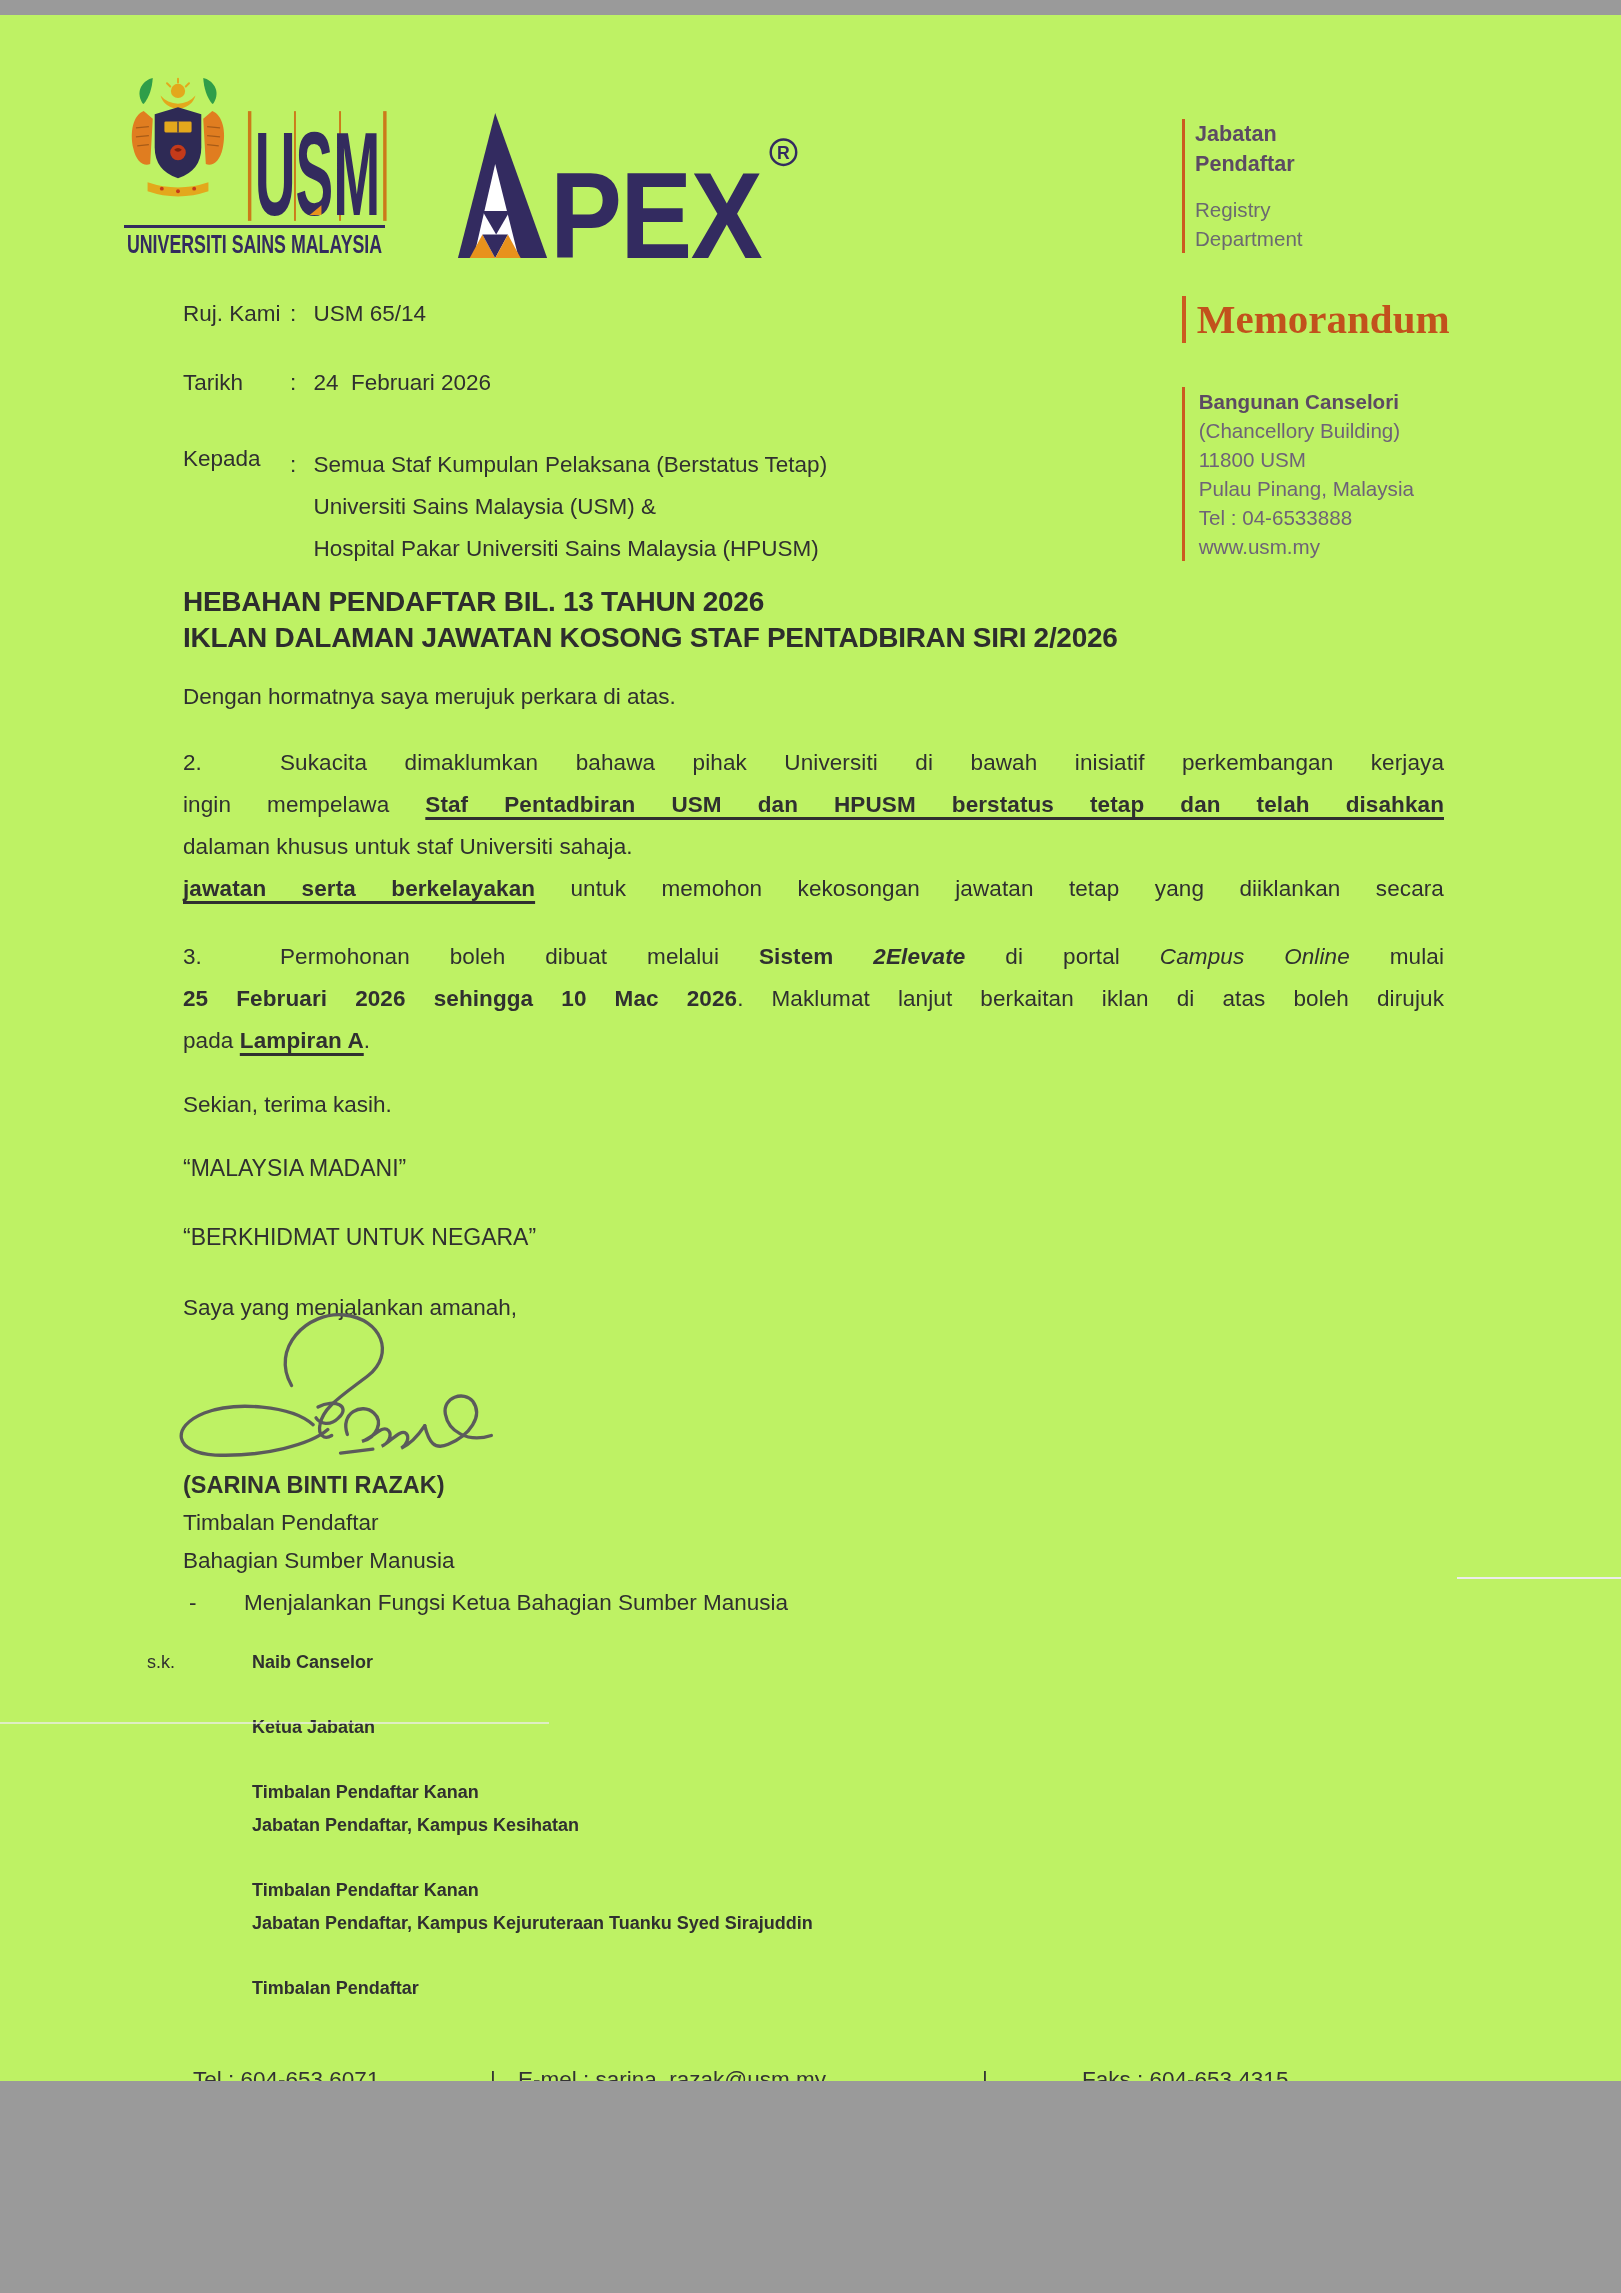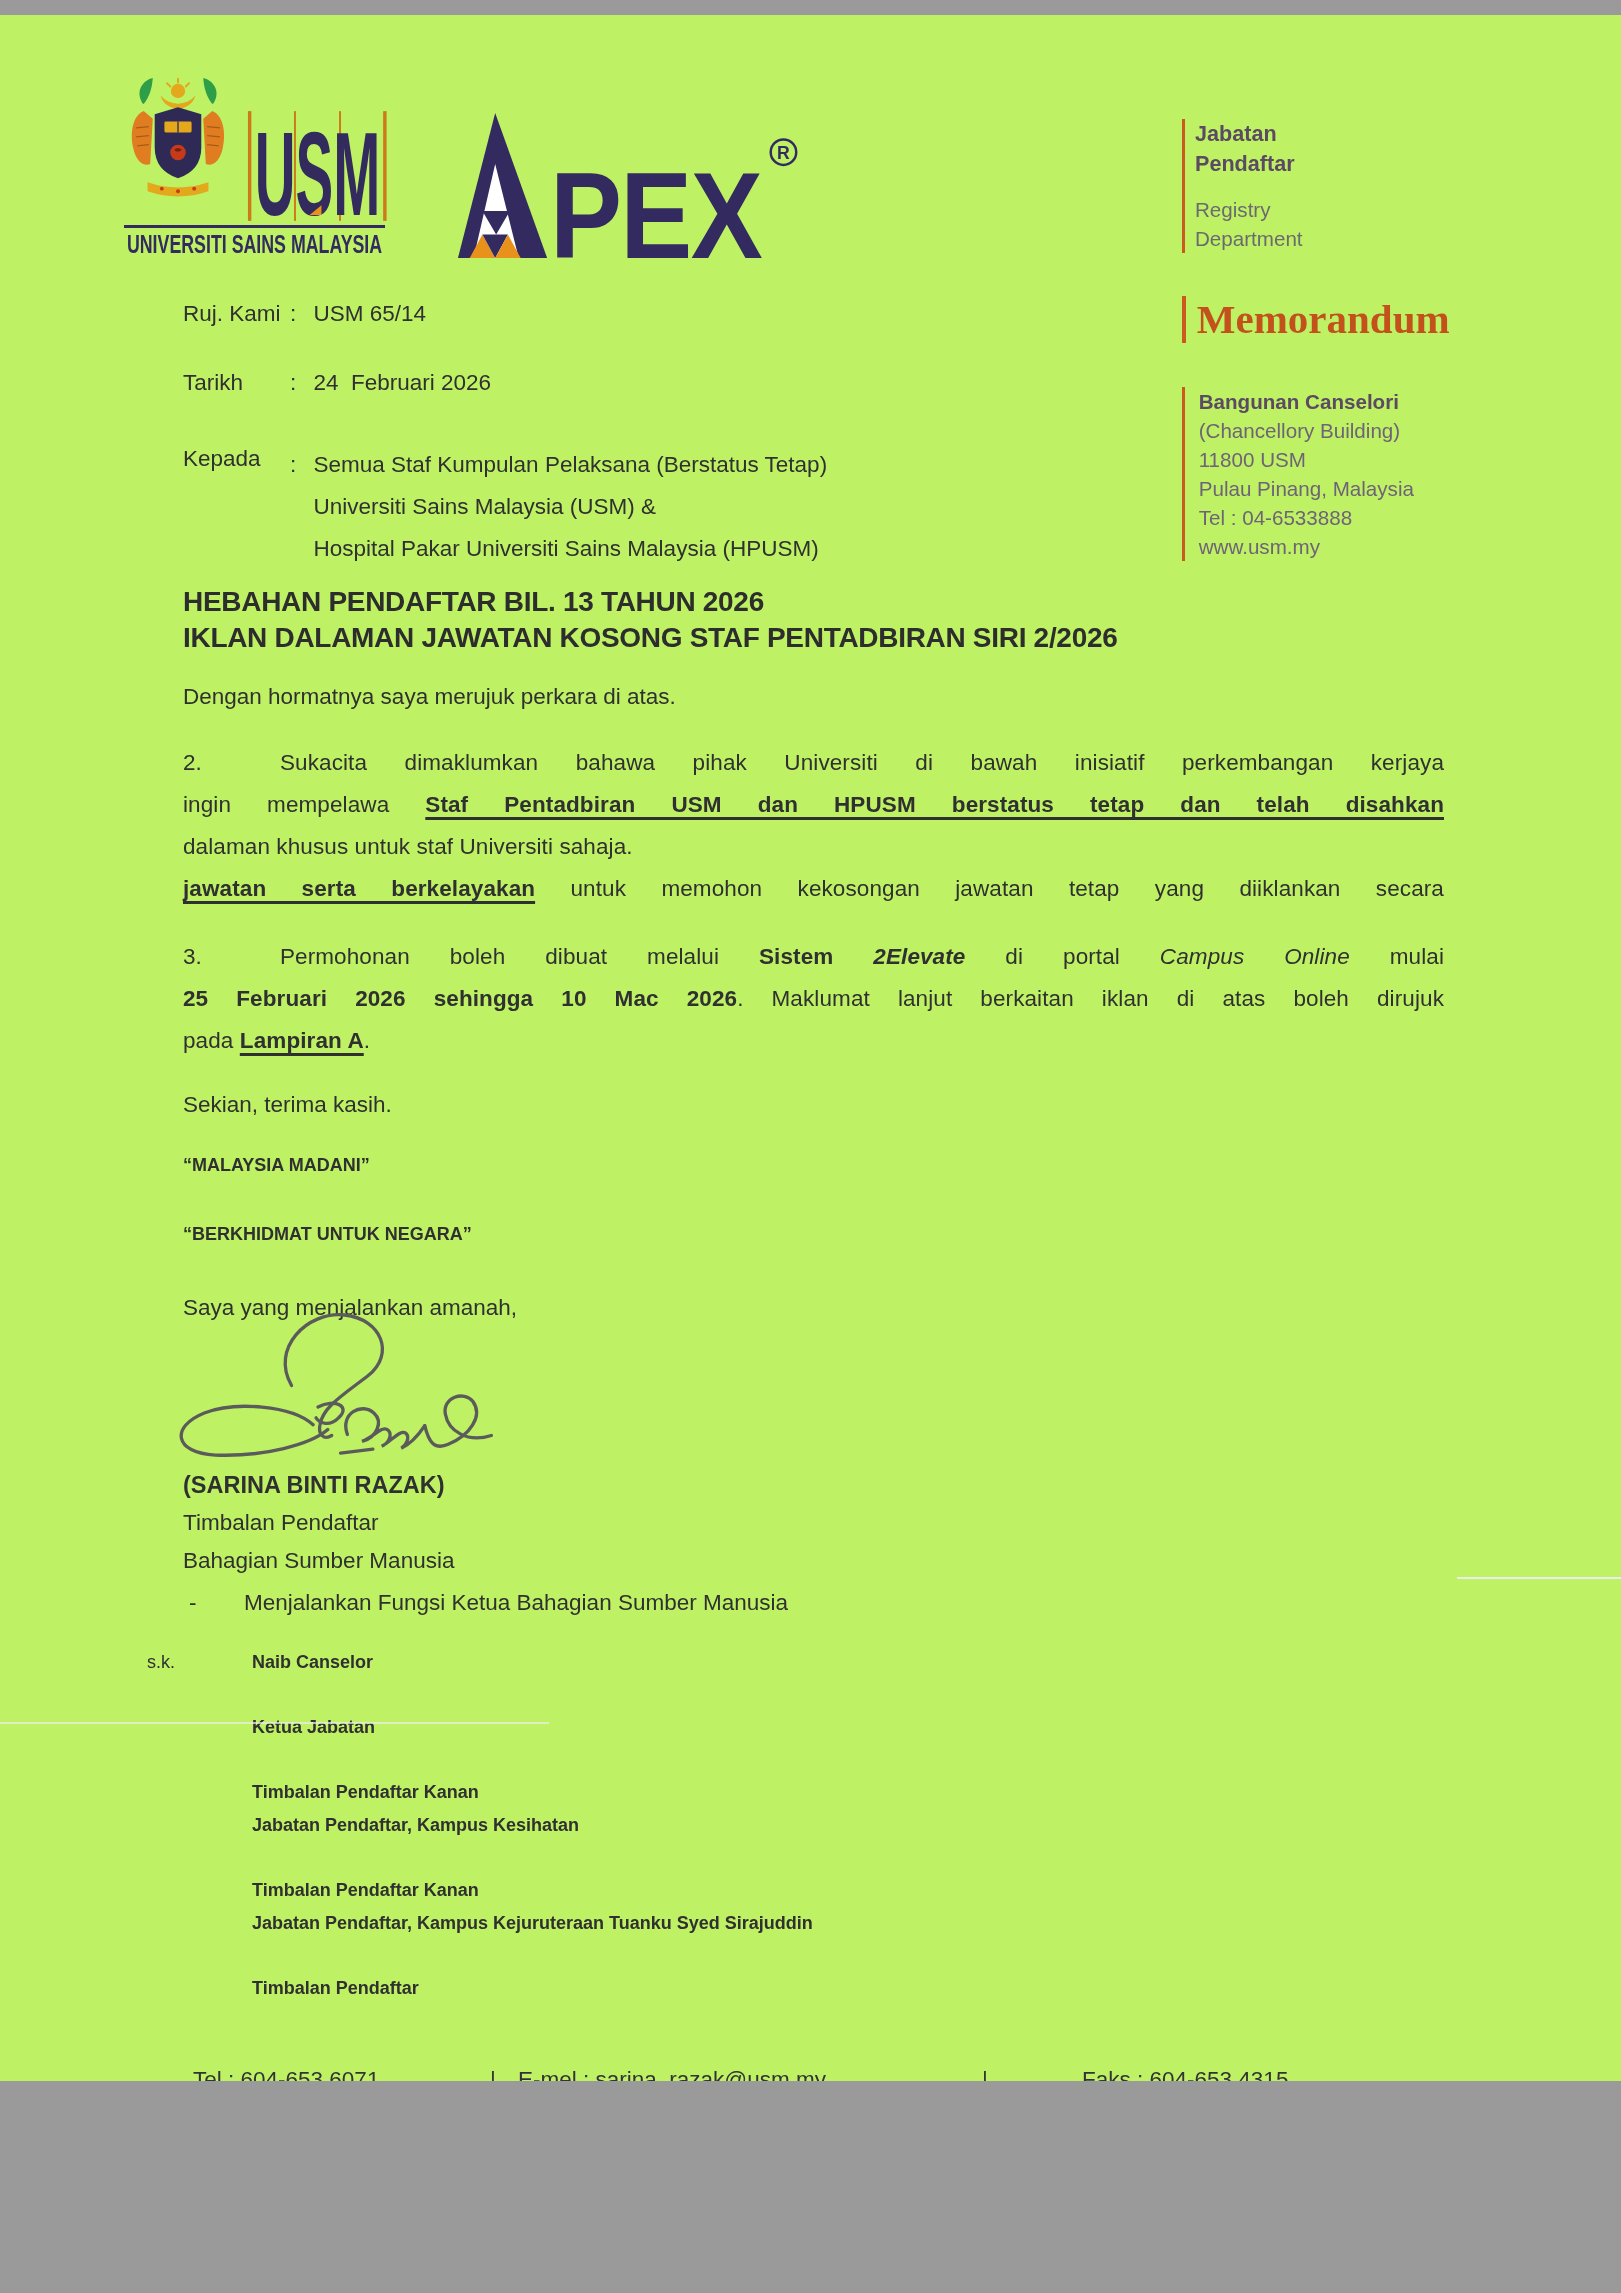--- a/index.html
+++ b/index.html
@@ -27,21 +27,21 @@
   .kepada-lines div{line-height:42px;}
 
   
   .subject{left:183px;top:569px;font-size:28px;line-height:36px;font-weight:bold;
            color:#2d2d2d;letter-spacing:-0.3px;}
   .plain{font-size:22.5px;line-height:29px;}
   .jpara{width:1261px;font-size:22.5px;letter-spacing:0.1px;}
   .jline{text-align:justify;text-align-last:justify;line-height:42px;}
   .jline.end{text-align-last:left;}
   .tab{display:inline-block;width:78px;}
-  .slogan{font-weight:bold;font-size:18px;}
+  .slogan{font-weight:normal;font-size:23px;}
 
   .signer{left:183px;top:1451px;font-size:22.5px;line-height:38px;}
   .signer .nm{font-weight:bold;font-size:23.5px;}
   .role-row{margin-top:3.9px;}
   .role-row .dash{display:inline-block;width:55px;padding-left:5.9px;}
 
   .sk{left:147px;top:1631px;font-size:18px;}
   .sk-label{position:absolute;left:0;top:0;line-height:33px;}
   .sk-items{position:absolute;left:105px;top:0;width:882px;font-weight:bold;}
   .sk-item{line-height:33px;margin-bottom:32px;}

